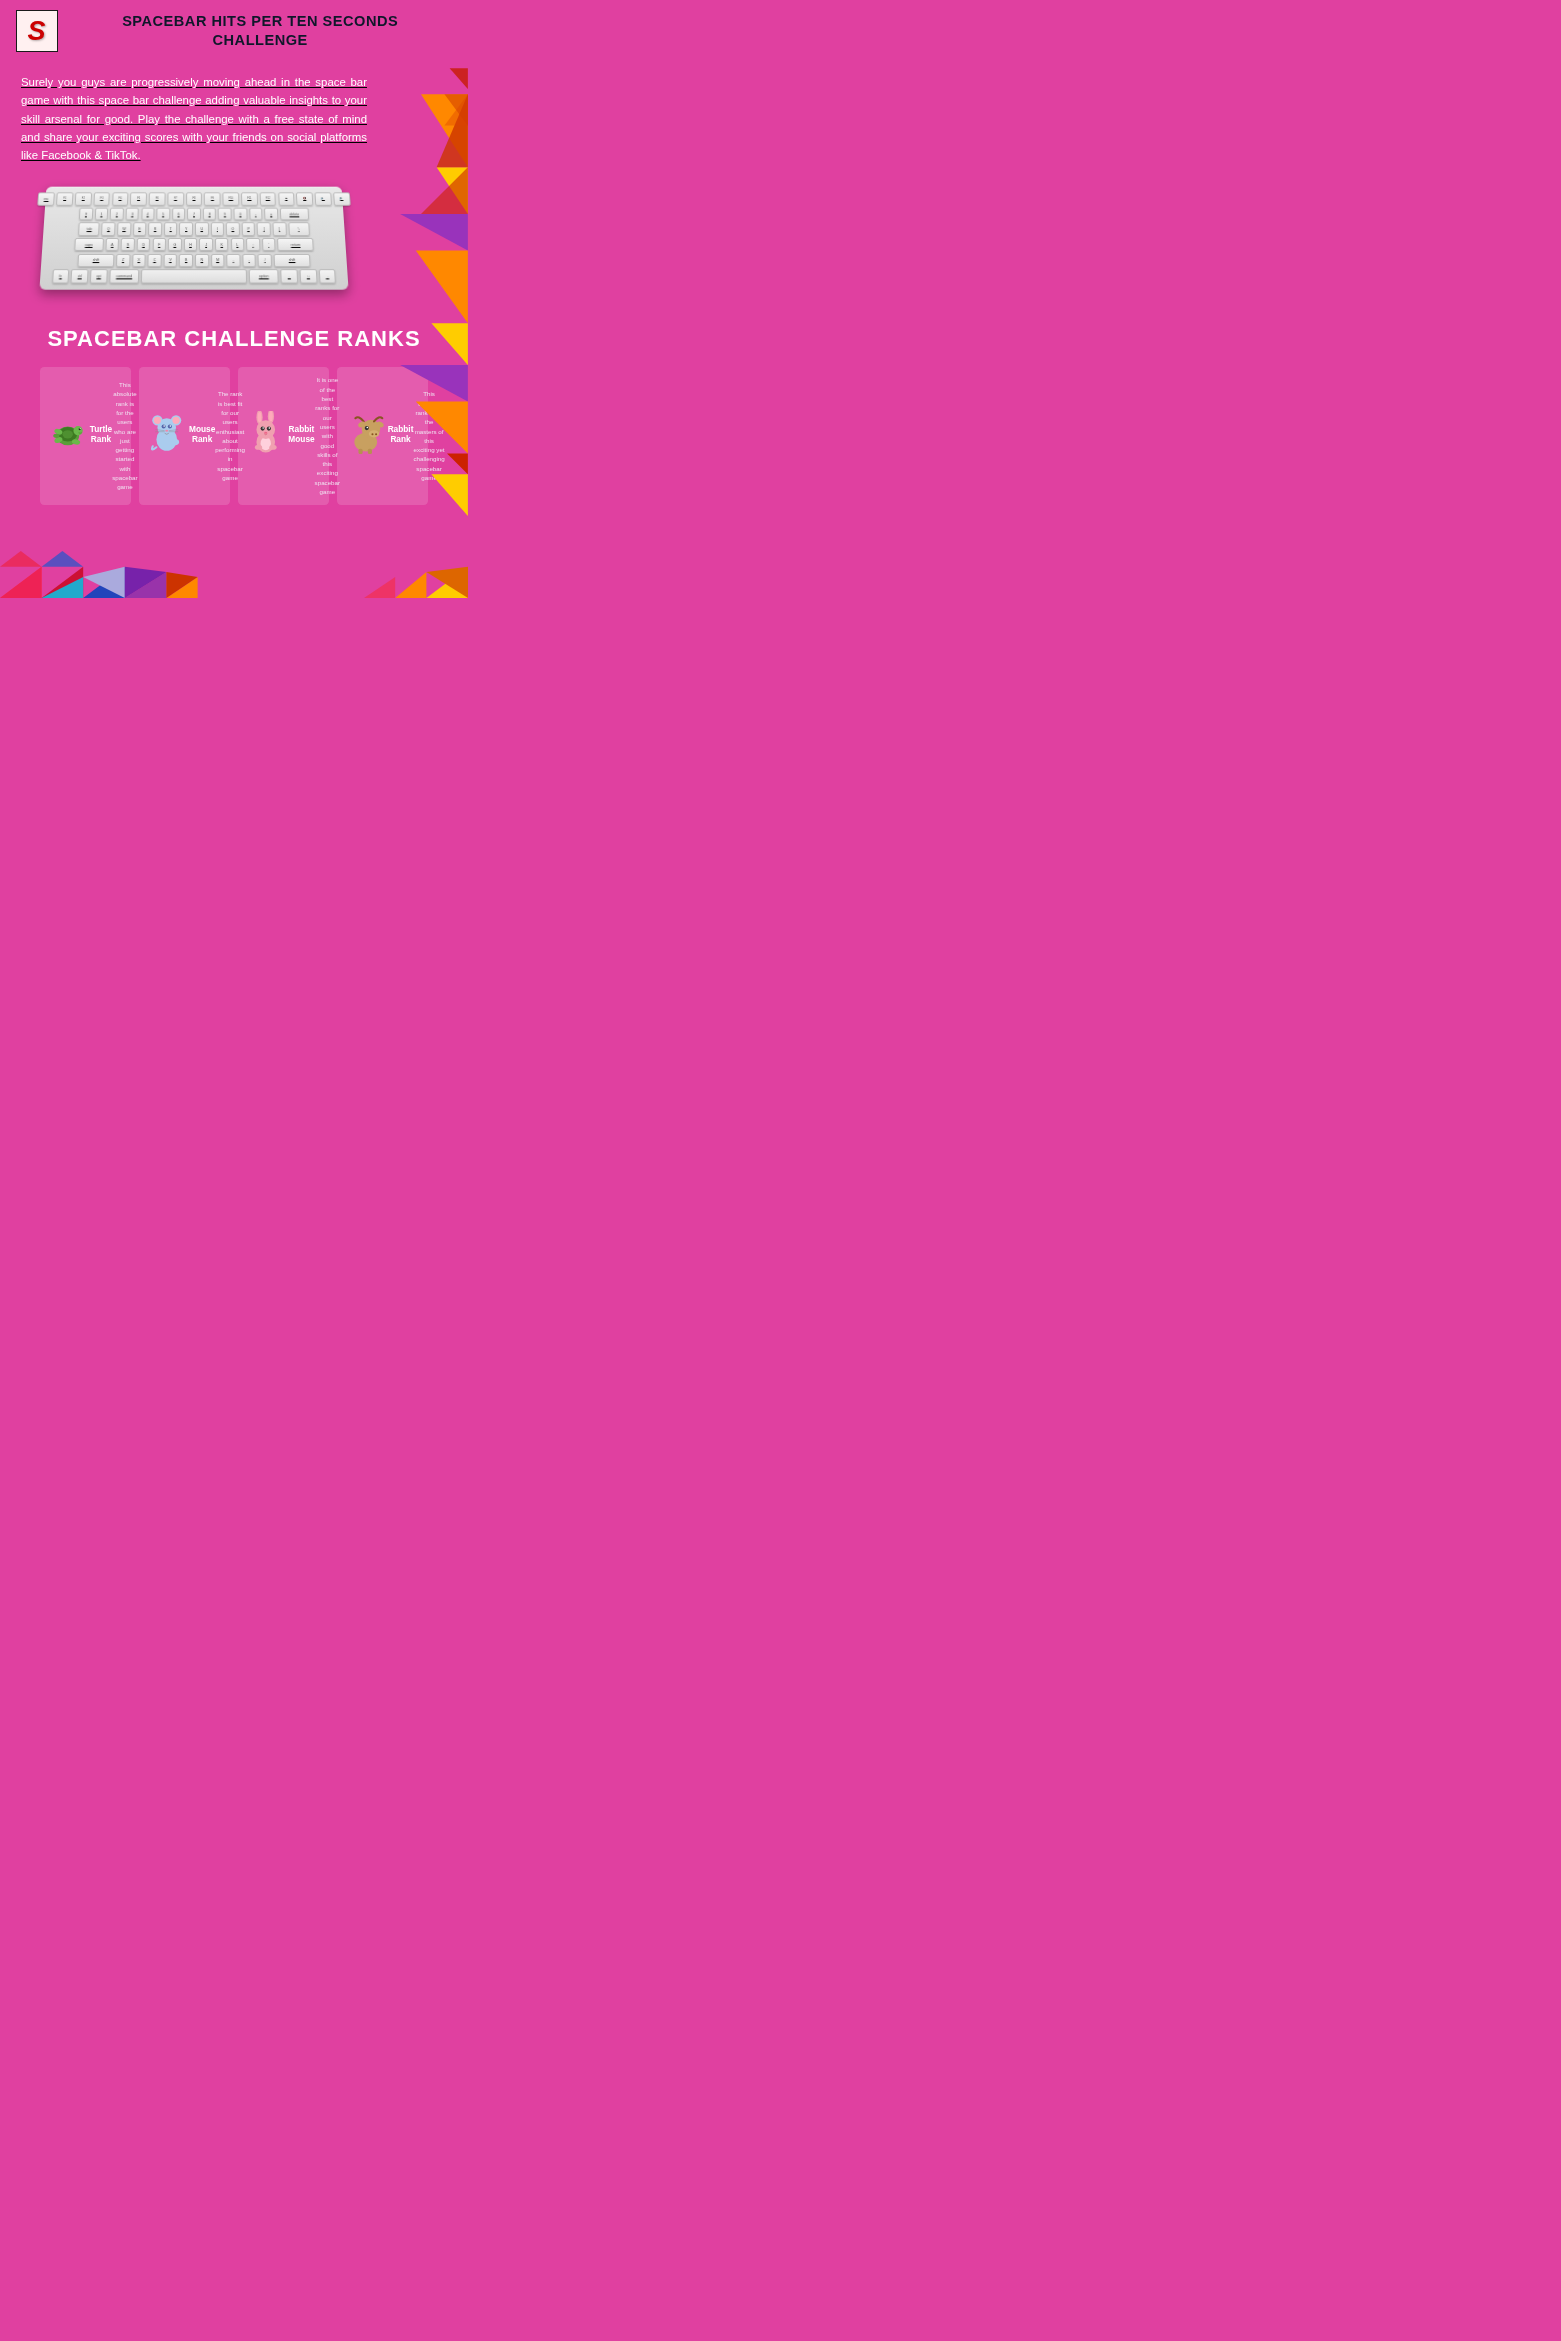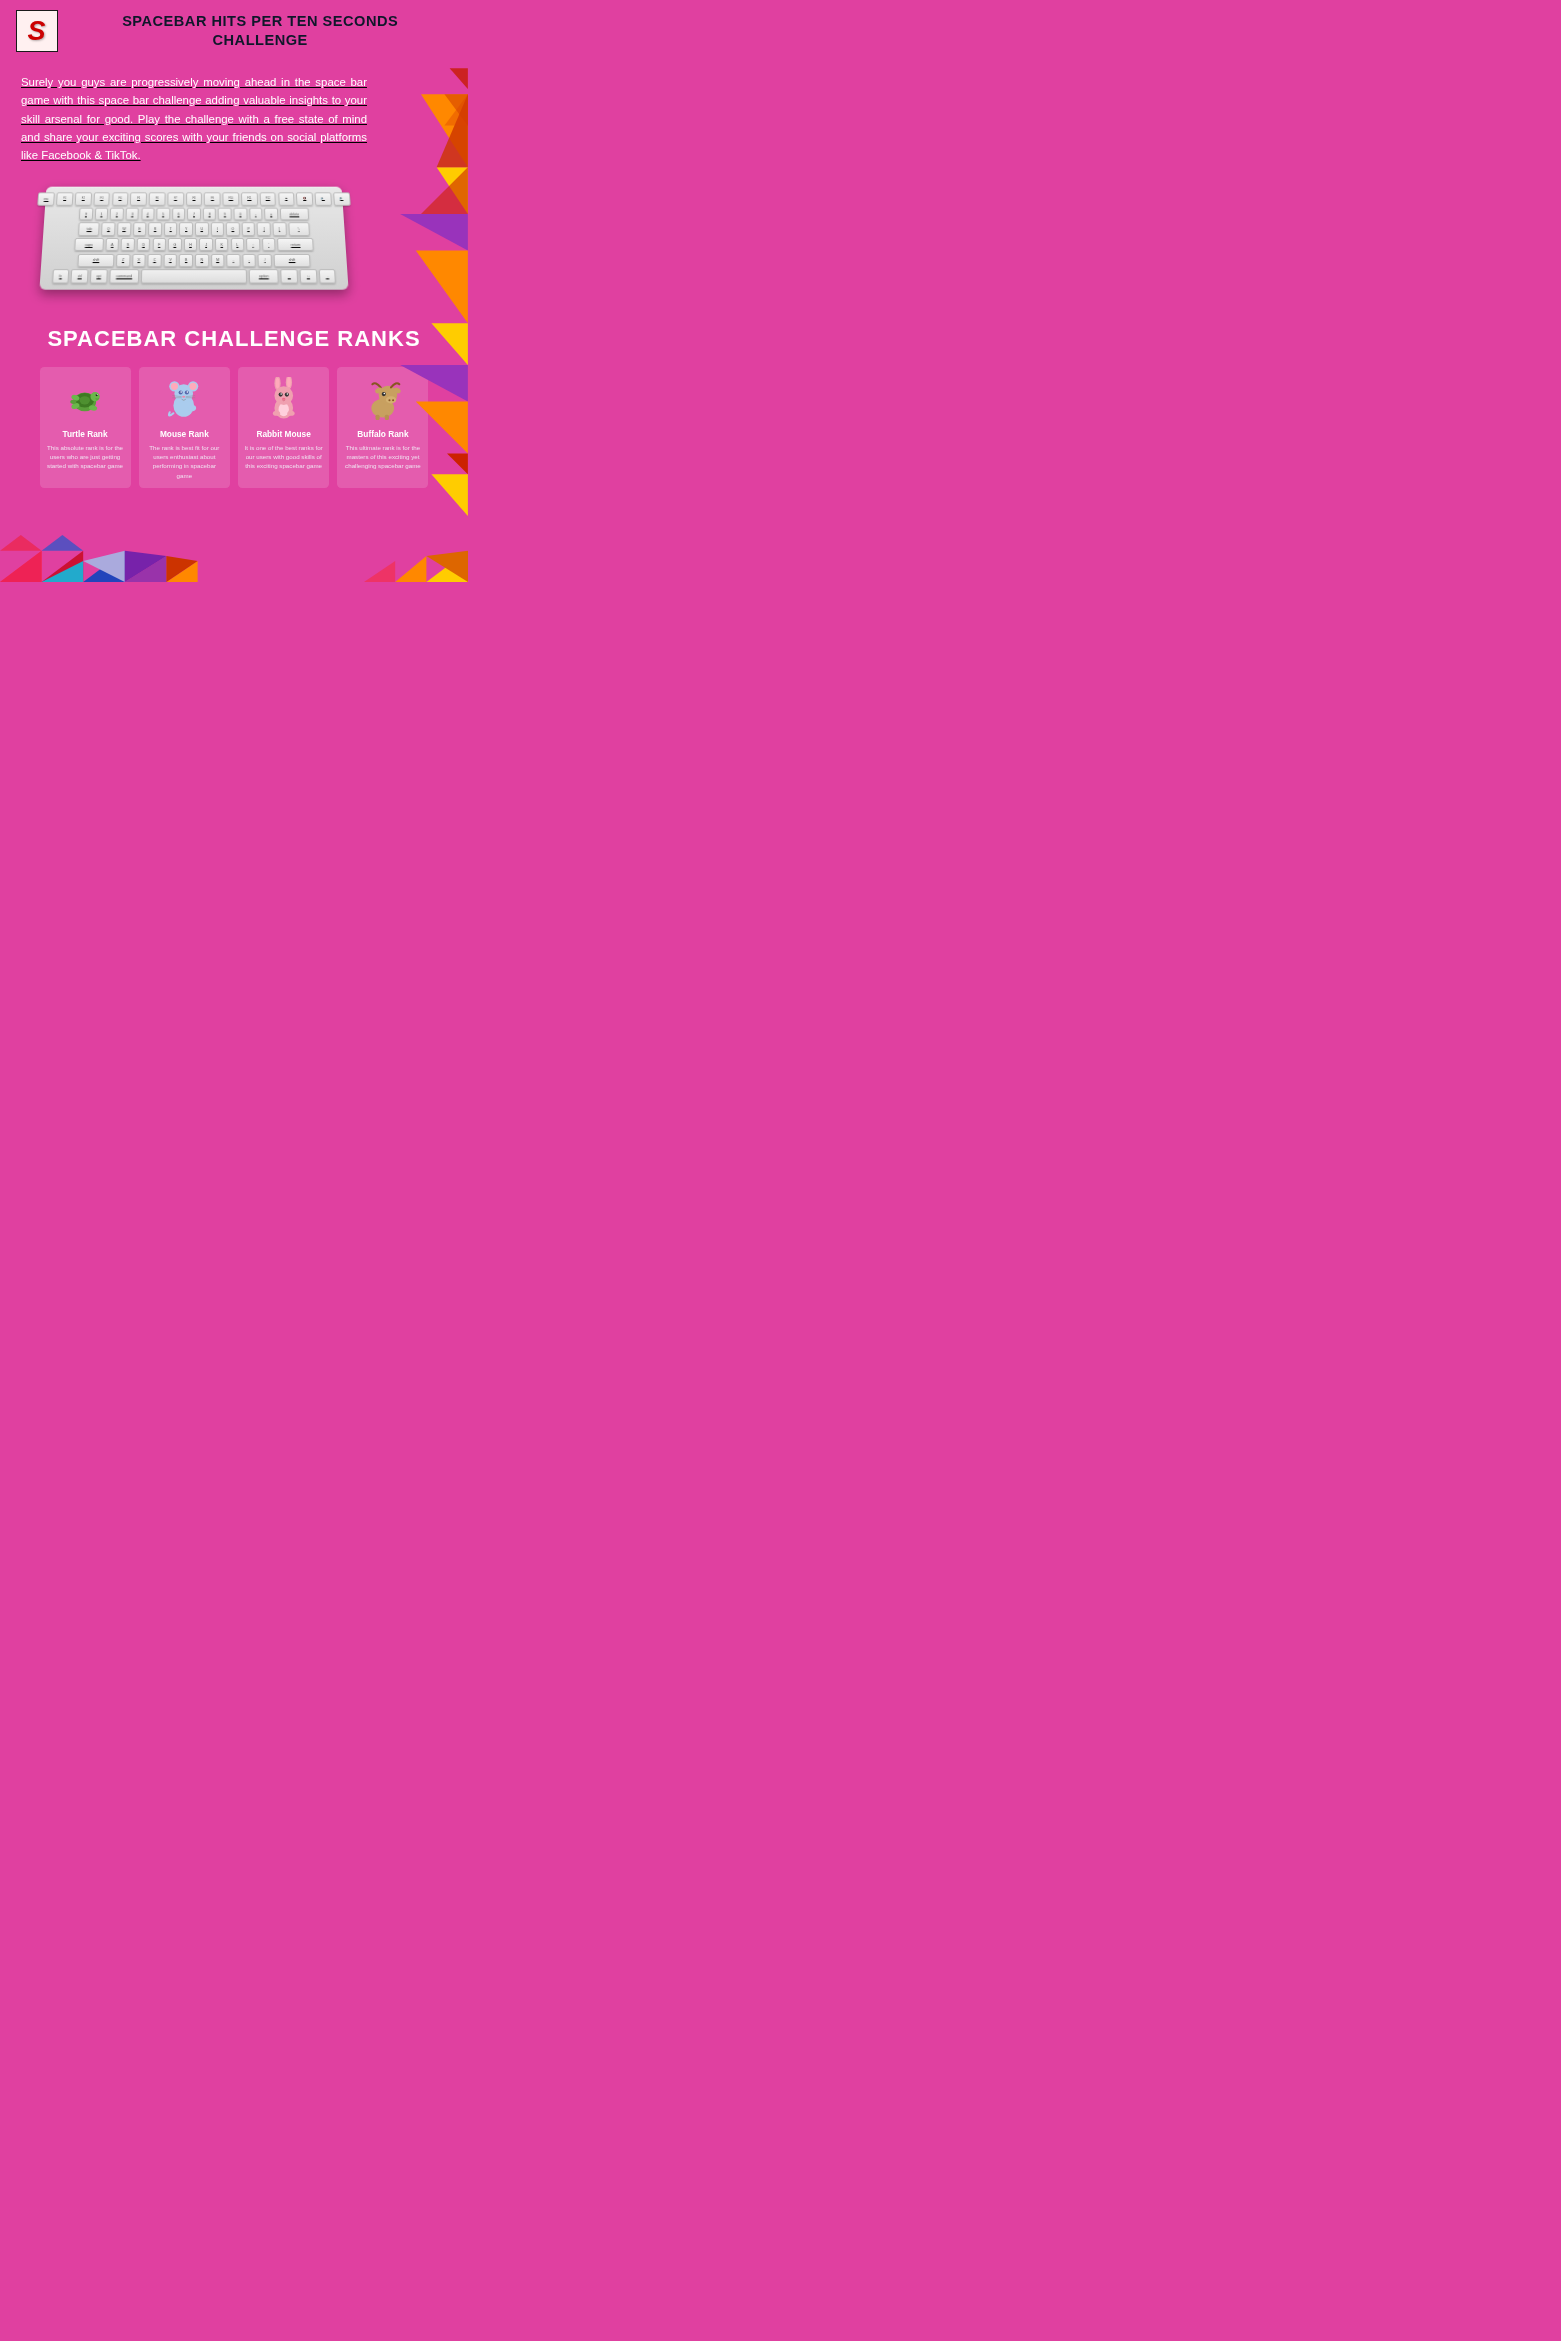--- a/index.html
+++ b/index.html
@@ -132,21 +132,21 @@
       justify-content: center;
     }
 
     .rank-card {
       background: rgba(255,255,255,0.15);
       border-radius: 4.2px;
       padding: 8.3px 6.2px;
       width: 91px;
       text-align: center;
       display: flex;
-      flex-direction: column;
+      flex-direction: row;
       align-items: center;
     }
 
     .rank-animal {
       width: 47px;
       height: 47px;
       margin-bottom: 6.2px;
       display: flex;
       align-items: center;
       justify-content: center;
@@ -445,21 +445,21 @@
             <circle cx="55" cy="45" r="2" fill="#885522"></circle>
             <circle cx="62" cy="45" r="2" fill="#885522"></circle>
 
             <circle cx="44" cy="33" r="4" fill="#333"></circle>
             <circle cx="45" cy="32" r="1.5" fill="#fff"></circle>
 
             <rect x="28" y="73" width="8" height="10" rx="3" fill="#b89050"></rect>
             <rect x="46" y="73" width="8" height="10" rx="3" fill="#b89050"></rect>
           </svg>
         </div>
-        <div class="rank-name">Buffalo Rank</div>
+        <div class="rank-name">Rabbit Rank</div>
         <div class="rank-desc">This ultimate rank is for the masters of this exciting yet challenging spacebar game</div>
       </div>
 
     </div>
   </div>
 
   <div style="width:100%; overflow:hidden; padding: 5.2px 0 0 0;">
     <svg width="468" height="73" viewBox="0 0 900 140">
 
       <polygon points="0,140 80,80 80,140" fill="#ff3366"></polygon>

